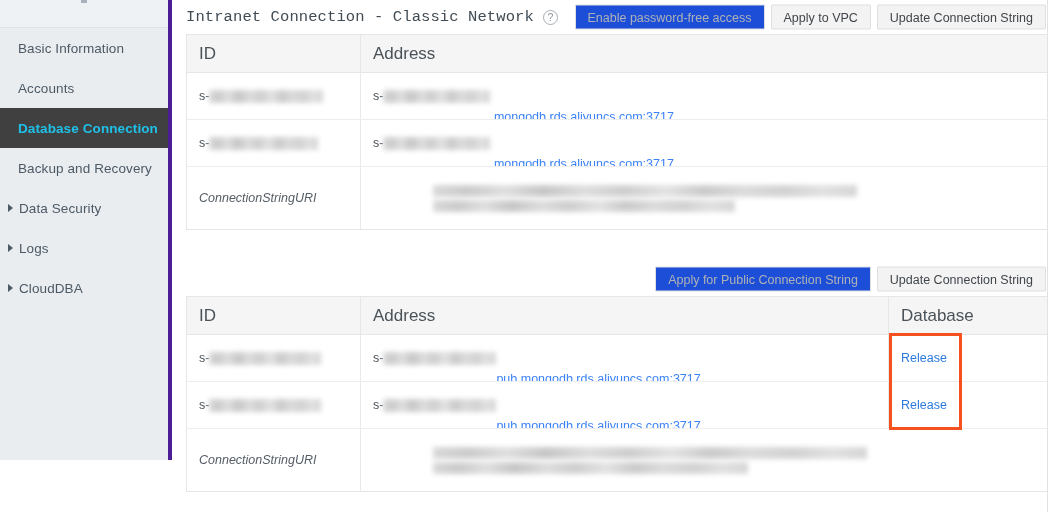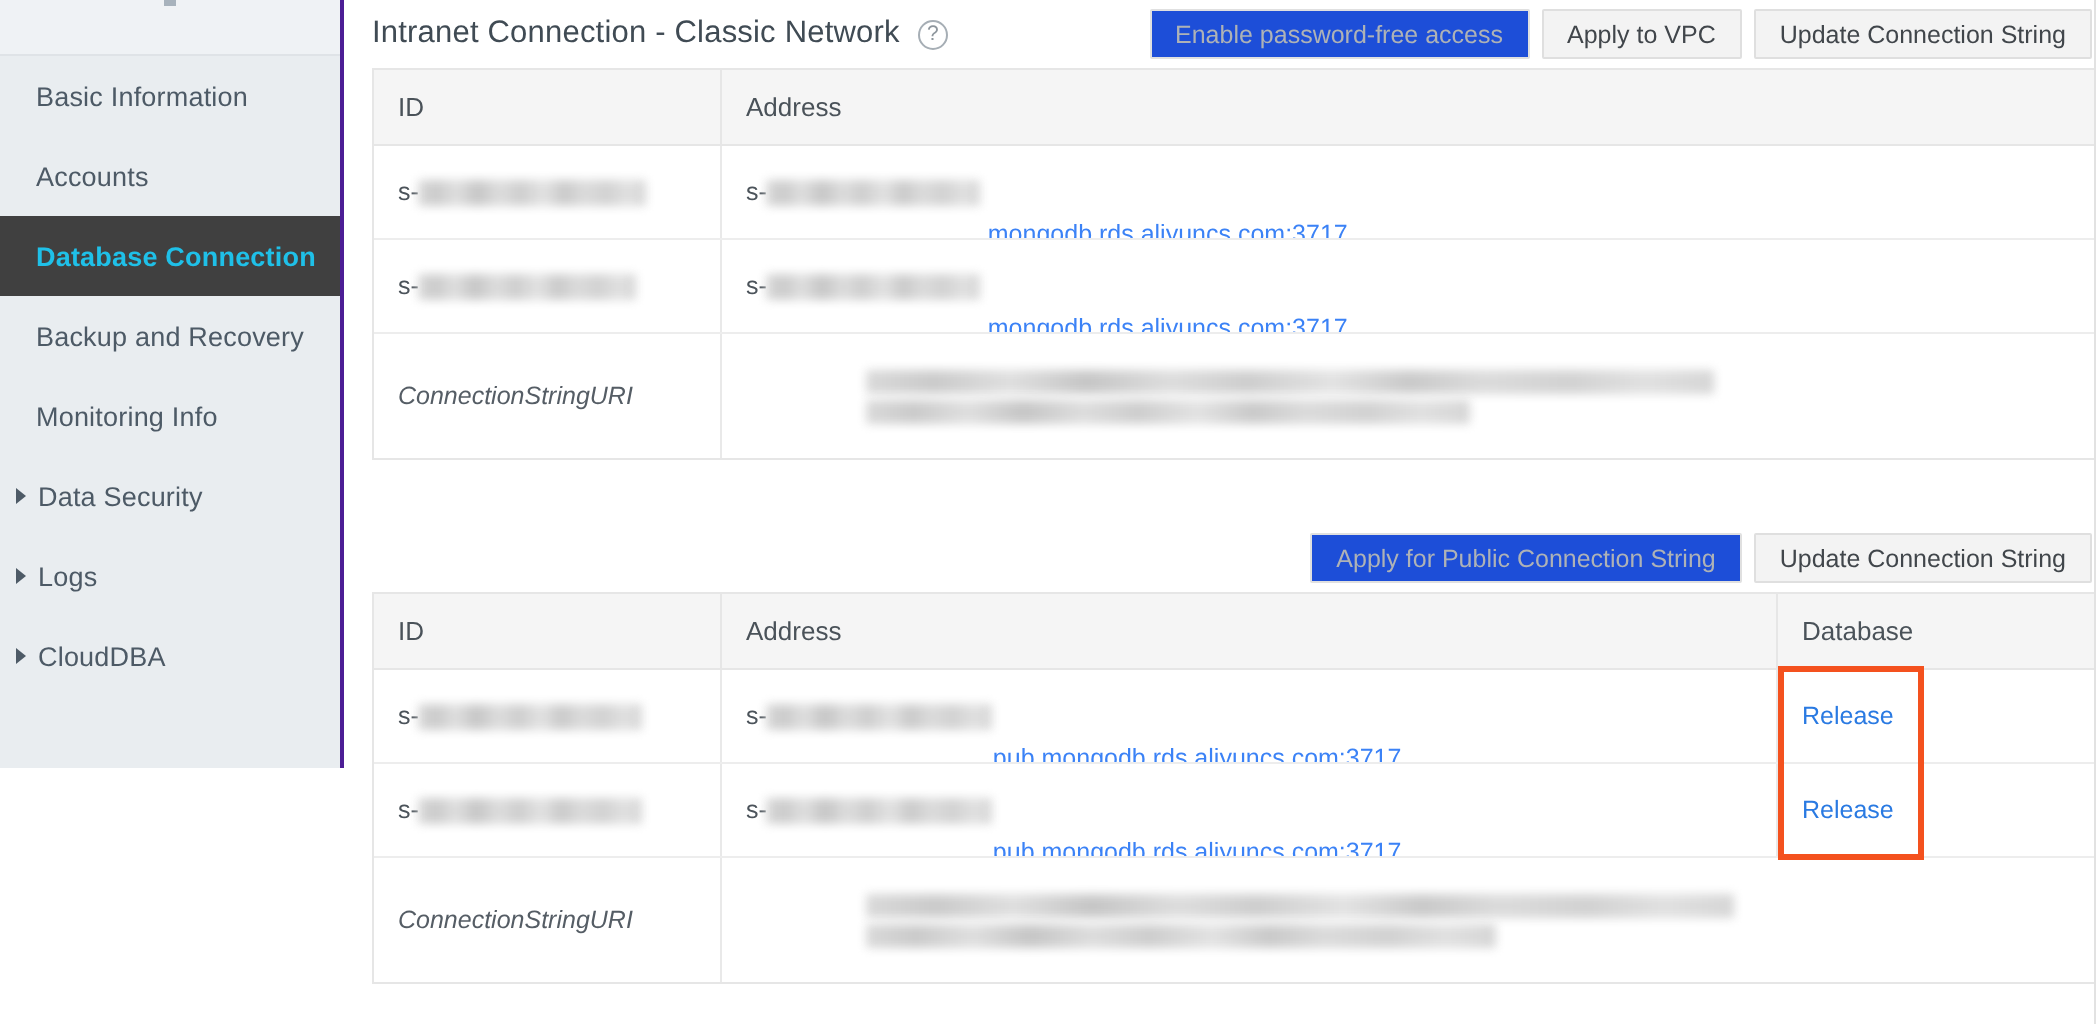--- a/index.html
+++ b/index.html
@@ -7,23 +7,23 @@
     width: 1048px; height: 512px;
     overflow: hidden;
     background: #ffffff;
     font-family: "Liberation Sans", sans-serif;
     -webkit-font-smoothing: antialiased;
   }
   #app { position: relative; width: 1048px; height: 512px; display: flex; }
 
   
   .sidebar {
-    width: 172px; height: 384px;
+    width: 172px; height: 460px;
     background: #e9edf0;
-    border-right: 2px solid #4c1d95;
+    border-right: 4px solid #4c1d95;
     flex: 0 0 172px;
     position: relative;
   }
   .side-partial {
     height: 28px;
     background: #eff2f5;
     border-bottom: 1px solid #dfe3e7;
   }
   .side-partial .nub {
     width: 6px; height: 3px; background: #9aa7b1;
@@ -69,20 +69,21 @@
     align-items: center;
     height: 34px;
     padding: 0 0 0 14px;
     position: relative;
   }
   .section-title {
     font-size: 15.5px;
     color: #404b54;
     letter-spacing: .1px;
     white-space: nowrap;
+    font-family: Liberation Mono, monospace;
   }
   .help-icon {
     margin-left: 9px;
     width: 15px; height: 15px;
     display: inline-flex; align-items: center; justify-content: center;
     border: 1px solid #a6aeb5;
     border-radius: 50%;
     color: #8d959c;
     font-size: 10.5px;
     line-height: 1;
@@ -131,21 +132,21 @@
   }
   .th, .td {
     padding: 0 0 0 12px;
     display: flex;
     align-items: center;
     font-size: 12.5px;
     color: #555d65;
     overflow: hidden;
     white-space: nowrap;
   }
-  .tr.head .th { height: 37px; color: #4a5259; font-size: 13px; }
+  .tr.head .th { height: 37px; color: #4a5259; font-size: 17px; }
   .c-id   { flex: 0 0 174px; border-right: 1px solid #e9e9e9; }
   .c-addr { flex: 1 1 auto; }
   .c-addr.has-op { flex: 0 0 528px; border-right: 1px solid #e9e9e9; }
   .c-op   { flex: 1 1 auto; }
   .tr.head .c-id { border-right: 1px solid #e6e6e6; }
   .tr.head .c-addr.has-op { border-right: 1px solid #e6e6e6; }
 
   .row-tall { height: 47px; }
   .row-uri  { height: 62px; font-style: italic; }
 
@@ -205,23 +206,20 @@
         </div>
         <div class="side-item">
           <span>Accounts</span>
         </div>
         <div class="side-item active">
           <span>Database Connection</span>
         </div>
         <div class="side-item">
           <span>Backup and Recovery</span>
         </div>
-        <div class="side-item">
-          <span>Monitoring Info</span>
-        </div>
         <div class="side-item parent">
           <span class="caret"></span>
           <span>Data Security</span>
         </div>
         <div class="side-item parent">
           <span class="caret"></span>
           <span>Logs</span>
         </div>
         <div class="side-item parent">
           <span class="caret"></span>

